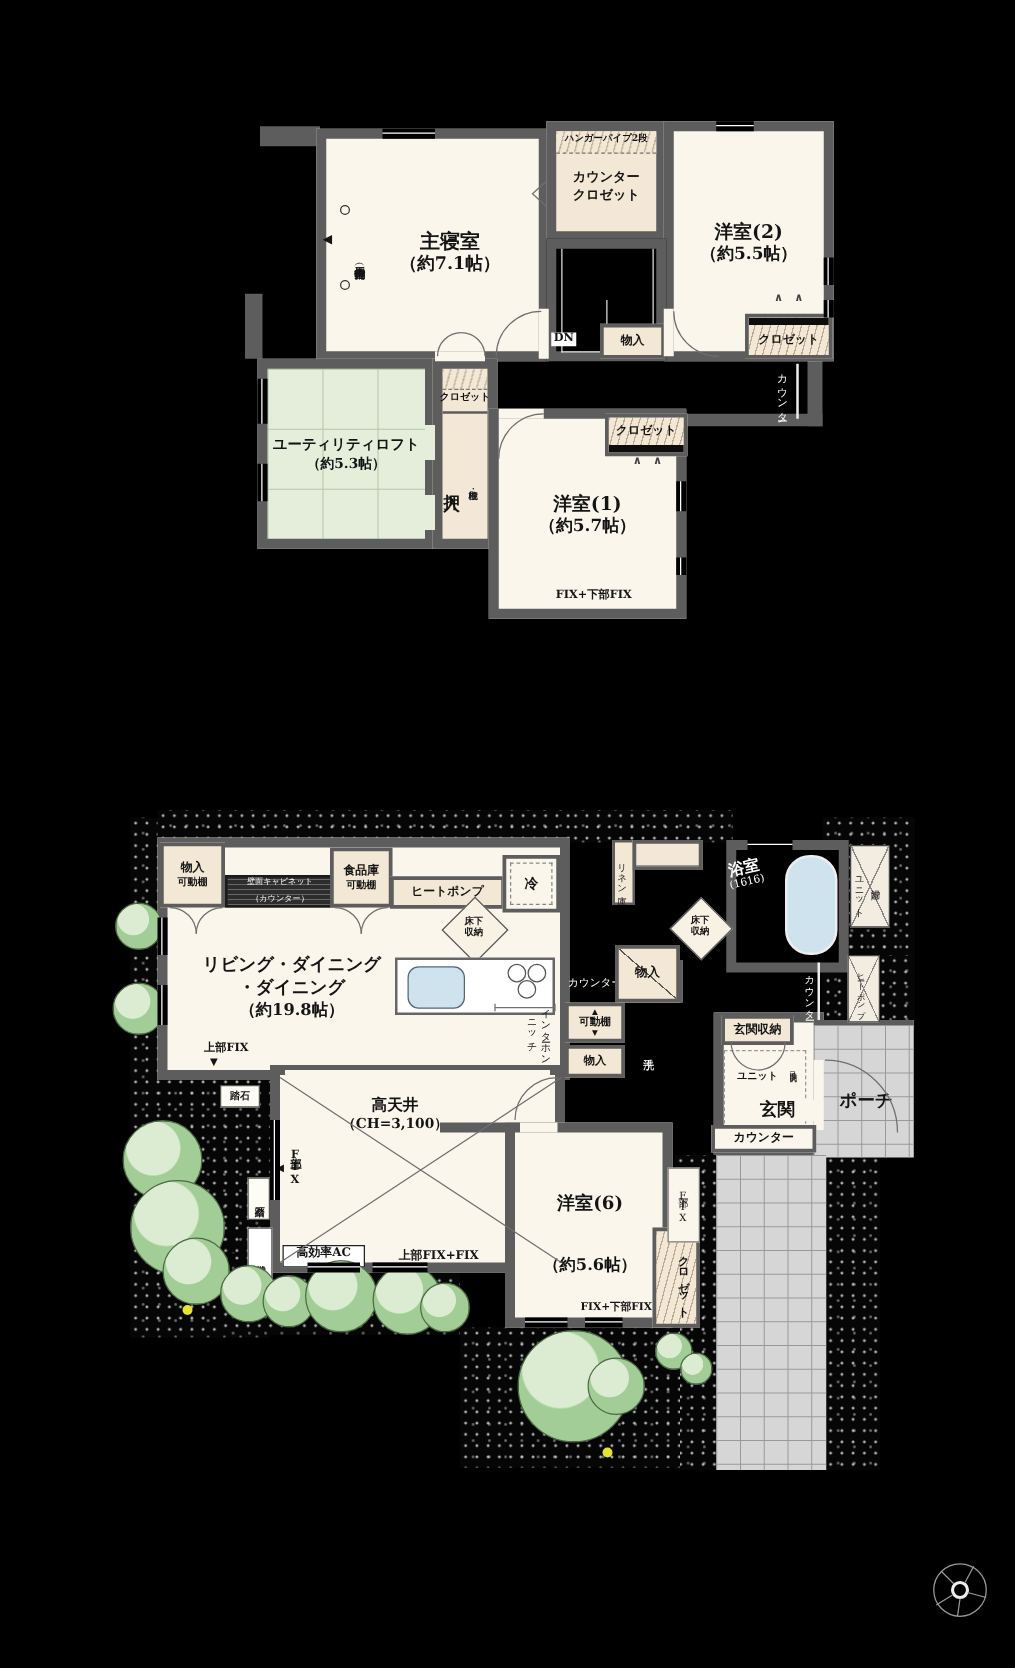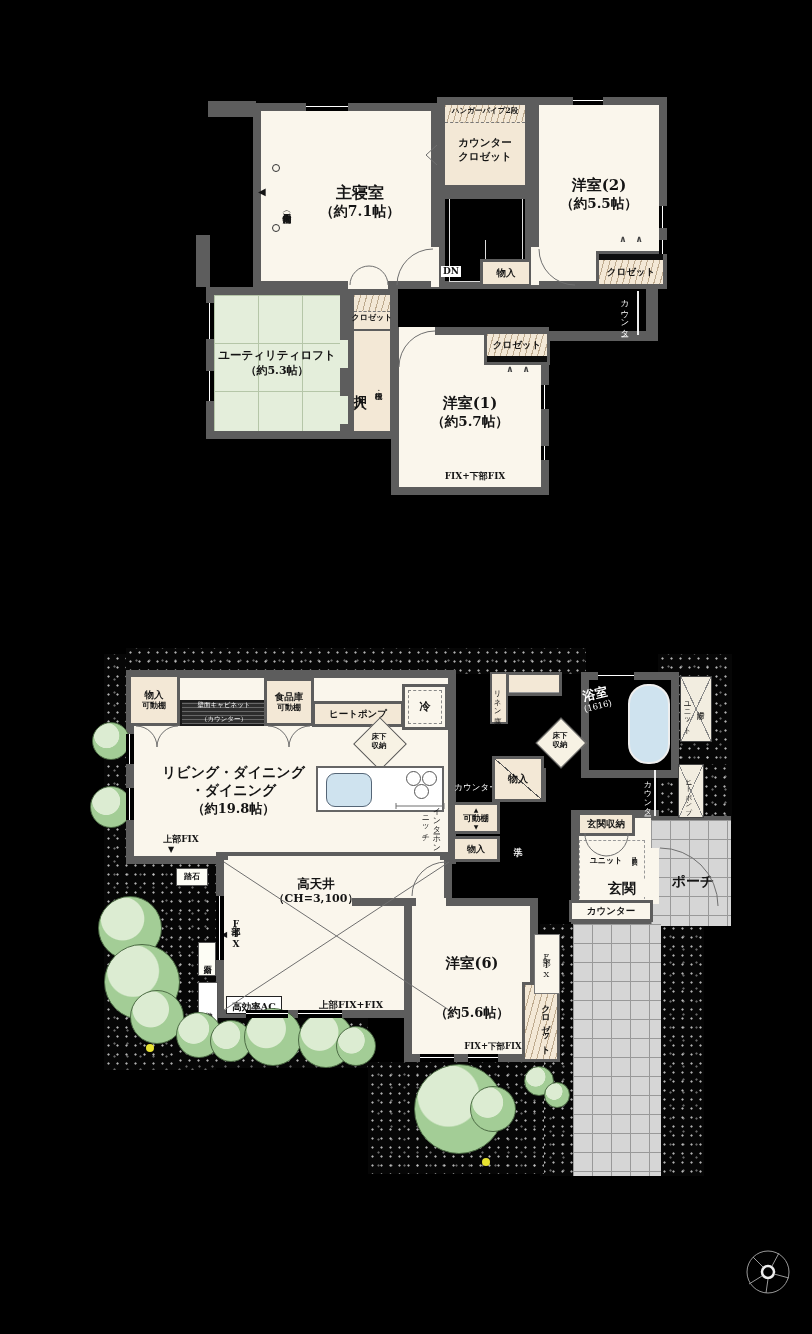--- a/index.html
+++ b/index.html
@@ -230,21 +230,21 @@
   <div class="lab" style="left:592px;top:880px;width:60px;font-size:14px;background:#faf6ec;">玄関</div>
   <div class="chip" style="left:569px;top:900px;width:84px;height:22px;background:#faf6ec;">
     <div class="lab" style="position:static;font-size:9.5px;">カウンター</div>
   </div>
   <div class="lab" style="left:662px;top:873px;width:62px;font-size:14px;">ポーチ</div>
 
   <div class="lab" style="left:256px;top:876px;width:120px;font-size:12.5px;">高天井</div>
   <div class="lab" style="left:256px;top:892px;width:120px;font-size:11px;">（CH=3,100）</div>
   <div class="lab v" style="left:230px;top:906px;height:56px;font-size:9px;">上部FIX</div>
   <div class="lab" style="left:221px;top:930px;font-size:8px;">◀</div>
-  <div class="abs" style="left:226px;top:996px;width:56px;height:18px;background:#fff;border:1px solid #222;box-sizing:border-box;display:flex;align-items:flex-end;justify-content:center;">
+  <div class="abs" style="left:226px;top:996px;width:66px;height:18px;background:#fff;border:1px solid #222;box-sizing:border-box;display:flex;align-items:flex-start;justify-content:center;">
     <div class="lab" style="position:static;font-size:9.5px;">高効率AC</div>
   </div>
   <div class="lab" style="left:296px;top:999px;width:110px;font-size:9.5px;">上部FIX+FIX</div>
 
   <div class="lab" style="left:412px;top:954px;width:120px;font-size:14.5px;">洋室(6)</div>
   <div class="lab" style="left:412px;top:972px;width:120px;font-size:13px;margin-top:33px;">（約5.6帖）</div>
   <div class="lab" style="left:438px;top:1041px;width:110px;font-size:8.5px;">FIX+下部FIX</div>
   <div class="chip hatch" style="left:522px;top:982px;width:38px;height:80px;"></div>
   <div class="lab v" style="left:540px;top:992px;height:64px;font-size:9px;">クロゼット</div>
   <div class="abs" style="left:534px;top:934px;width:26px;height:60px;background:#faf6ec;border:1px solid #777;box-sizing:border-box;"></div>

